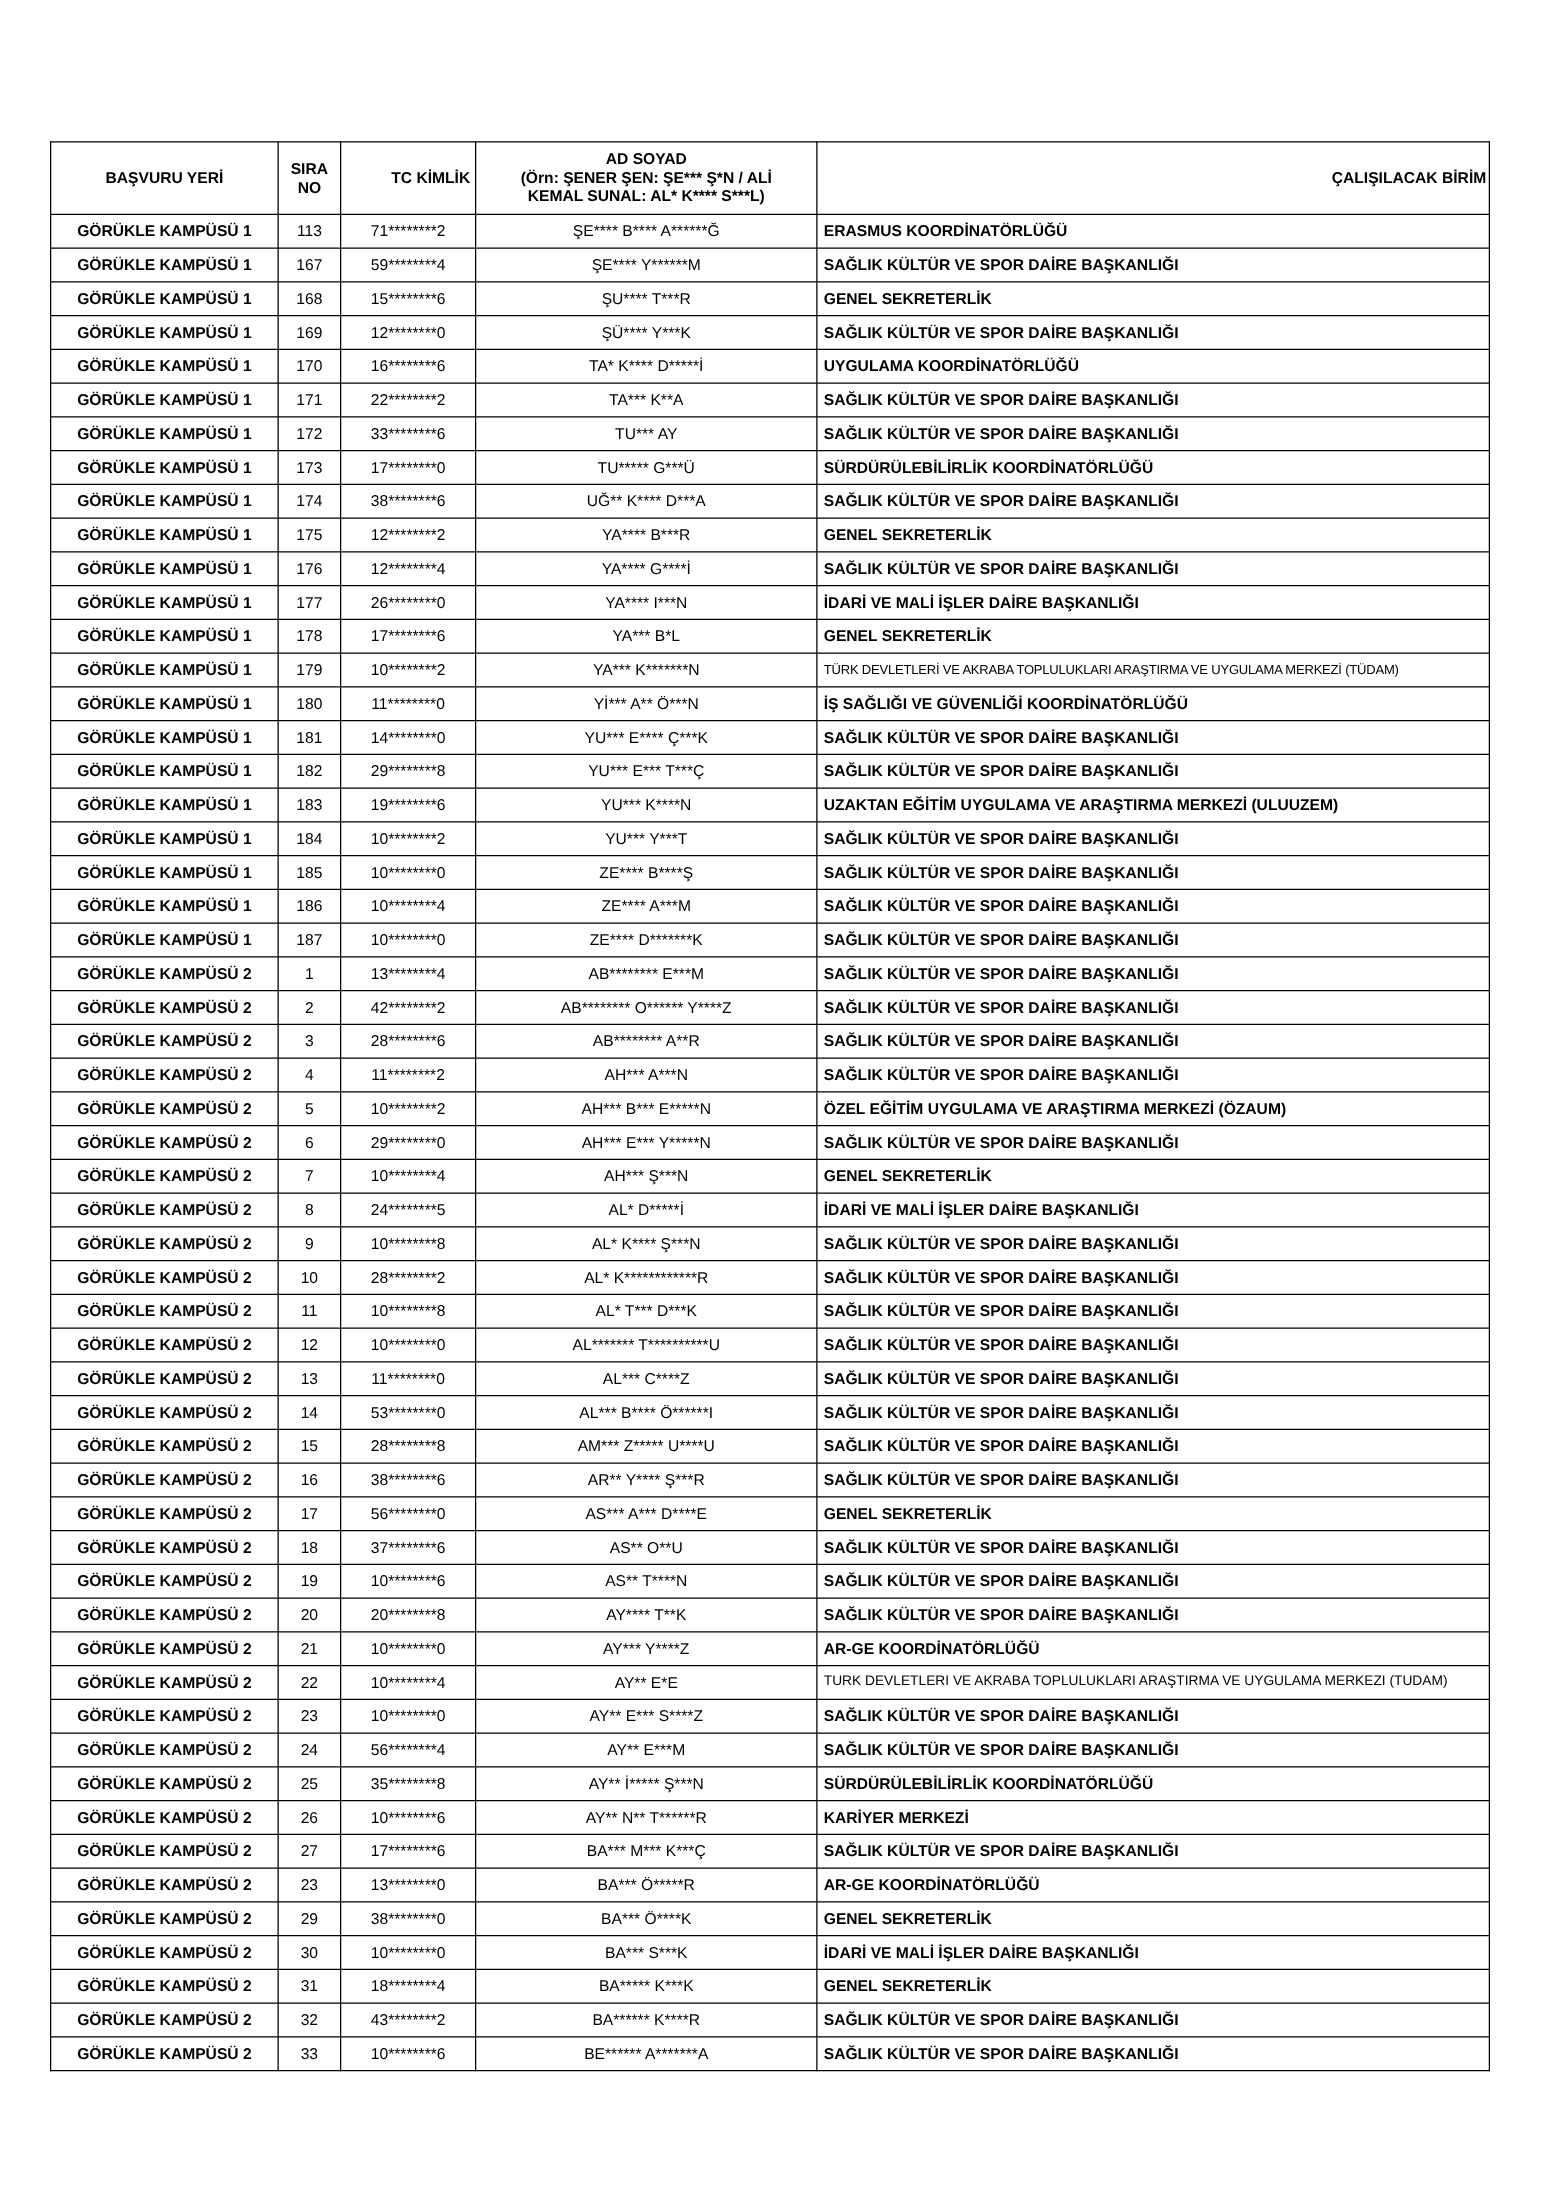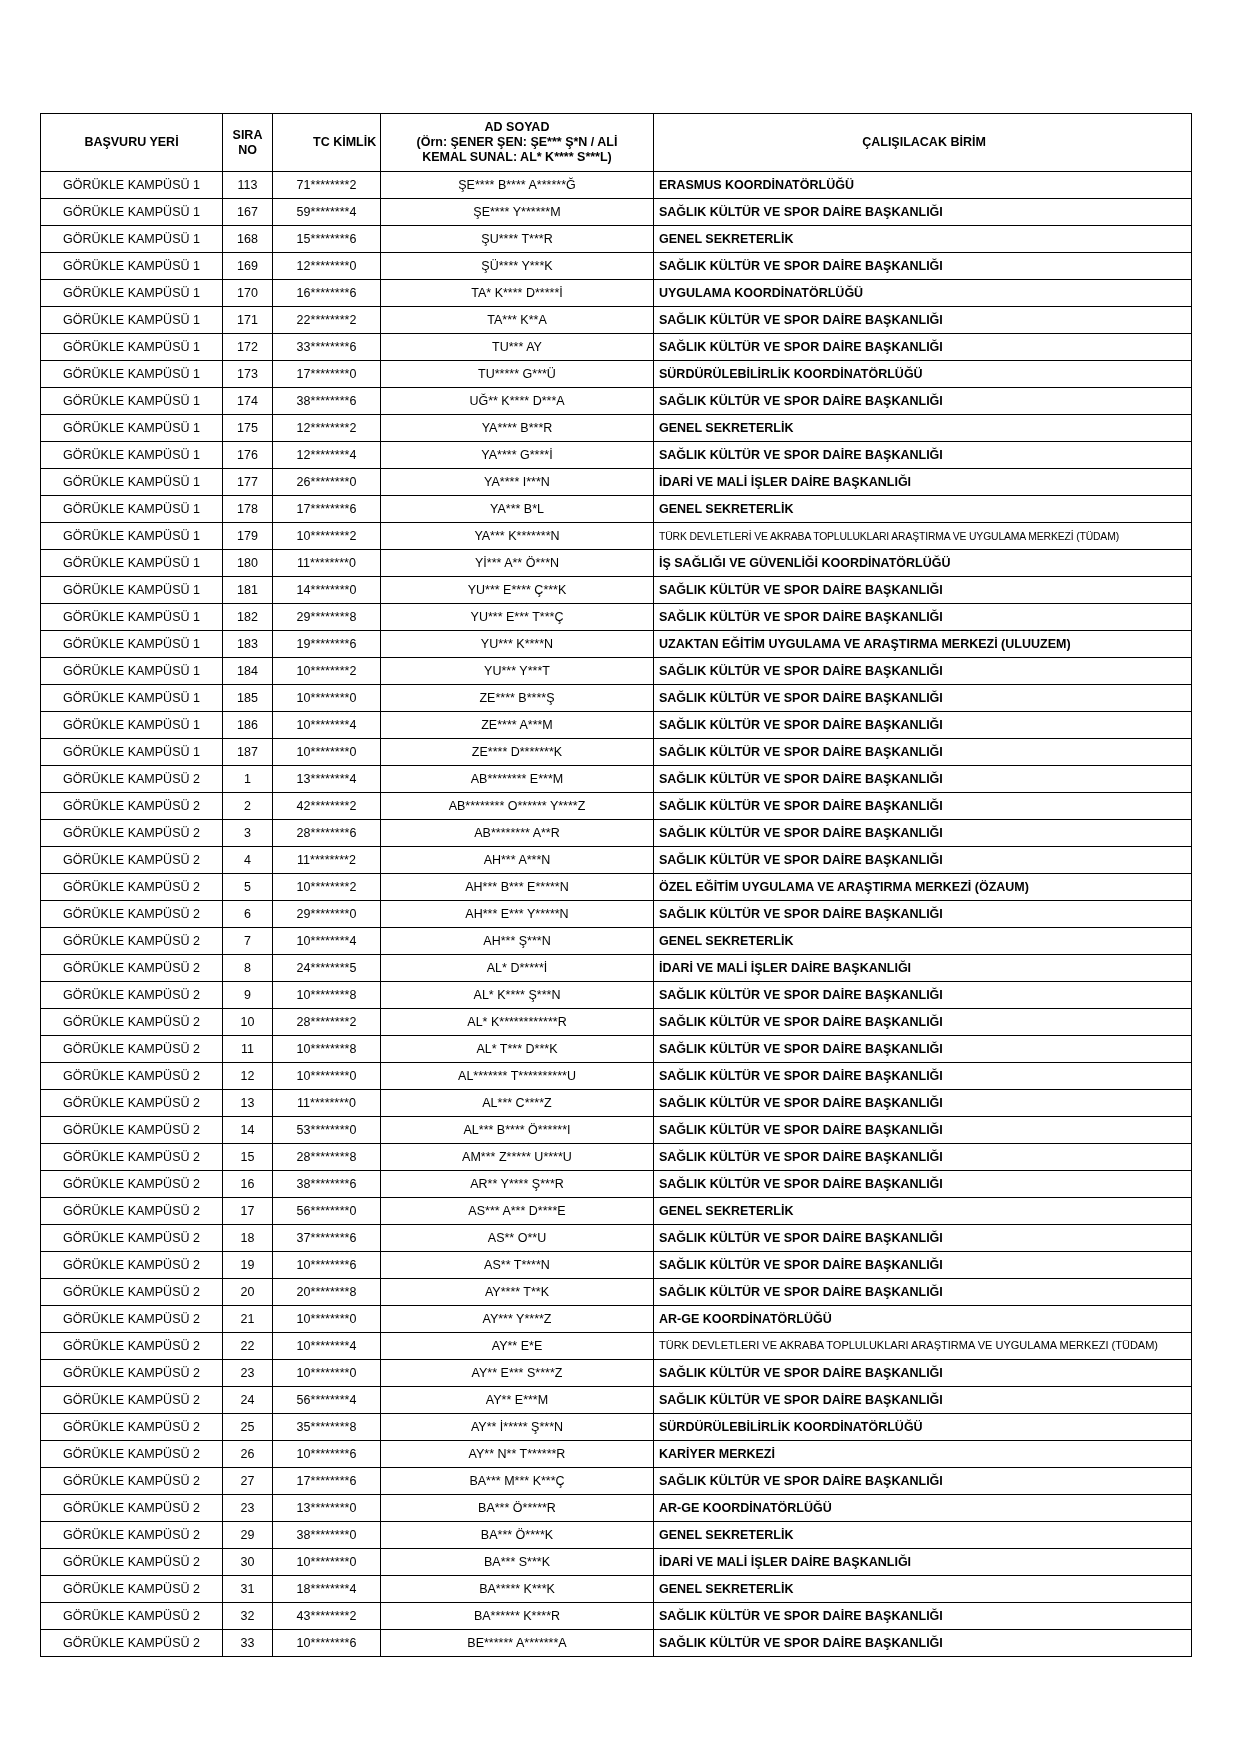--- a/index.html
+++ b/index.html
@@ -34,32 +34,32 @@
     overflow: hidden;
   }
   thead th {
     height: 58px;
     font-size: 12.5px;
     font-weight: bold;
     text-align: center;
     line-height: 15px;
     padding: 0 2px;
   }
-  thead th.h-unit { text-align: center; padding-left: 5px; }
+  thead th.h-unit { text-align: right; padding-left: 5px; }
   thead th.h-tc { white-space: nowrap; padding-left: 40px; }
   thead .h-sub { display: block; }
 
   tbody td {
     height: 27px;
     font-size: 12.5px;
     line-height: 13px;
     text-align: center;
     white-space: nowrap;
   }
-  td.col-place { letter-spacing: 0; }
+  td.col-place { letter-spacing: 0; font-weight: bold; }
   td.col-unit {
     text-align: left;
     padding: 0 4px 0 5px;
     white-space: normal;
   }
   .unit.normal { white-space: nowrap; font-weight: bold; }
   .unit.condensed {
     font-size: 10.4px;
     letter-spacing: -0.15px;
     white-space: nowrap;

